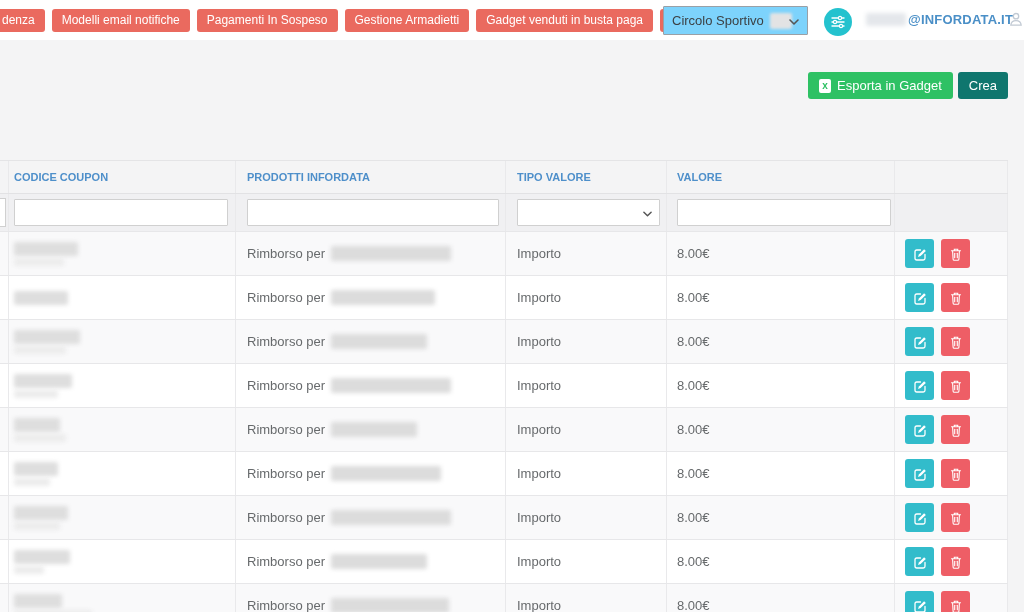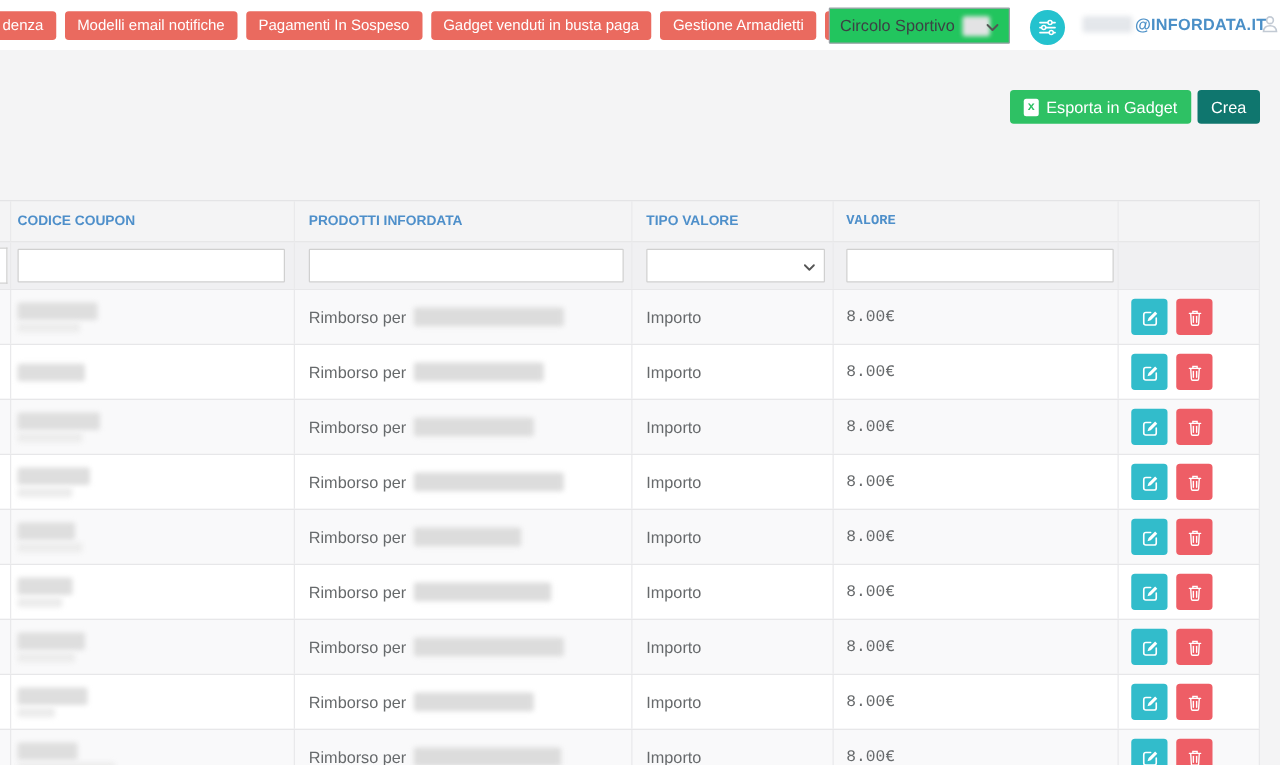--- a/index.html
+++ b/index.html
@@ -26,21 +26,21 @@
   }
   .navbtns{display:flex;align-items:center;gap:7px;margin-left:-52px;}
   .navbtn{
     height:23px;line-height:23px;padding:0 10px;border:none;border-radius:3px;
     background:#ea6a5f;color:#fff;font-size:12px;white-space:nowrap;cursor:pointer;
     font-family:inherit;
   }
   .navbtn.partial{padding-left:54px;}
   .club-select{
     position:absolute;left:663px;top:6px;width:145px;height:29px;
-    border:1px solid #9aa0a6;border-radius:1px;background:#22c55e;
+    border:1px solid #9aa0a6;border-radius:1px;background:#7dd3fc;
     display:flex;align-items:center;box-sizing:border-box;padding:0 8px;
     color:#3c4144;cursor:pointer;
   }
   .club-select .blur-chip{
     width:22px;height:16px;margin-left:6px;background:#e3e3e4;filter:blur(1.5px);
     border-radius:2px;
   }
   .club-select svg{position:absolute;right:8px;top:12px;}
   .round-icon{
     position:absolute;left:824px;top:8px;width:28px;height:28px;border-radius:50%;
@@ -70,21 +70,21 @@
     font-size:10px;font-weight:bold;display:flex;align-items:center;justify-content:center;
   }
   
   .table{position:absolute;left:0;top:120px;width:1008px;border-top:1px solid #e4e4e6;}
   .tr{display:flex;width:1008px;box-sizing:border-box;}
   .td{box-sizing:border-box;border-right:1px solid #e9e9eb;overflow:hidden;position:relative;}
   .c0{width:9px;}
   .c1{width:227px;padding-left:5px;}
   .c2{width:270px;padding-left:11px;}
   .c3{width:161px;padding-left:11px;}
-  .c4{width:228px;padding-left:10px;font-family:Liberation Mono, monospace;}
+  .c4{width:228px;padding-left:10px;}
   .c5{width:113px;padding-left:10px;}
   .thead{height:33px;align-items:center;border-bottom:1px solid #e2e2e4;}
   .thead .td{height:100%;display:flex;align-items:center;}
   .hlabel{color:#4e8fca;font-weight:bold;font-size:11px;cursor:pointer;white-space:nowrap;}
   .tfilter{height:37px;background:#f0f0f2;}
   .tfilter .td{height:100%;display:flex;align-items:center;}
   .f-input{
     height:27px;border:1px solid #d0d0d0;border-radius:1px;box-sizing:border-box;
     background:#fff;font-family:inherit;font-size:13px;padding:0 6px;color:#555;
   }
@@ -114,22 +114,22 @@
   .abtn.del{background:#ee5e66;}
 </style>
 </head>
 <body>
 
 <div class="topbar">
   <div class="navbtns">
     <button class="navbtn partial">denza</button>
     <button class="navbtn">Modelli email notifiche</button>
     <button class="navbtn">Pagamenti In Sospeso</button>
+    <button class="navbtn">Gestione Armadietti</button>
     <button class="navbtn">Gadget venduti in busta paga</button>
-    <button class="navbtn">Gestione Armadietti</button>
     <button class="navbtn">Gestione Rate</button>
   </div>
 
   <div class="club-select">
     <span>Circolo Sportivo</span>
     <span class="blur-chip"></span>
     <svg width="10" height="6" viewBox="0 0 10 6">
         <polyline points="1,1 5,5 9,1" fill="none" stroke="#555" stroke-width="1.6" stroke-linecap="round" stroke-linejoin="round"></polyline>
       </svg>
   </div>

